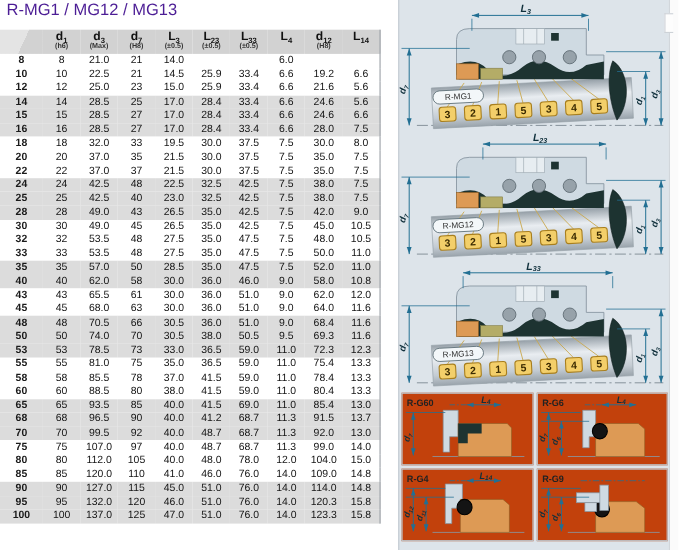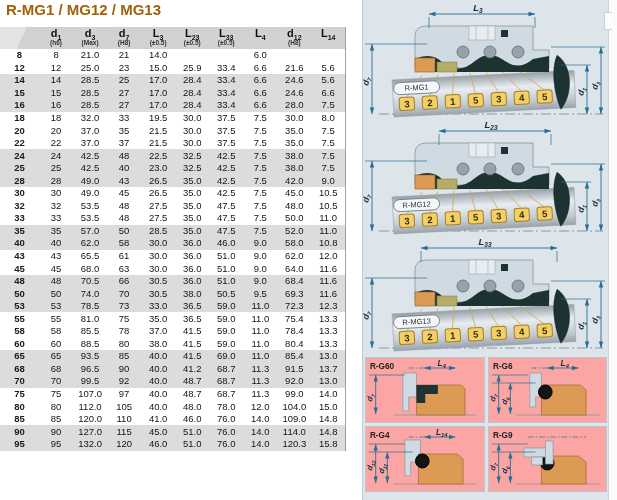--- a/index.html
+++ b/index.html
@@ -1,37 +1,37 @@
 <!DOCTYPE html>
 <html><head>
 <meta charset="utf-8">
 <style>
   html,body{margin:0;padding:0;background:#fff;}
   #app{position:relative;width:617px;height:500px;overflow:hidden;background:#fff;
        font-family:"Liberation Sans",sans-serif;color:#111;}
-  #page-title{position:absolute;left:6px;top:1px;font-size:15px;font-weight:bold;color:#a16207;}
+  #page-title{position:absolute;left:6px;top:1px;font-size:15px;font-weight:normal;color:#4c1d95;}
   
   #dim-table{position:absolute;left:0;top:27px;width:346px;border-collapse:collapse;table-layout:fixed;
              border-right:1px solid #9aa0a6;}
   #dim-table th{background:#d2d2d2;height:21px;padding:0;vertical-align:top;font-weight:bold;
                 font-size:11px;line-height:11px;padding-top:1px;}
   #dim-table th:first-child{background:linear-gradient(115deg,#e4e4e4 0 54%,#d2d2d2 54%);}
   #dim-table th .note{display:block;font-weight:bold;font-size:6.5px;line-height:7px;color:#333;}
   #dim-table td{height:12.55px;padding:0;text-align:center;font-size:9.5px;line-height:12px;color:#141414;}
   #dim-table td:first-child{font-weight:bold;color:#1a1a1a;}
   #dim-table tr.g td{background:#dcdcdc;}
   sub{font-size:7px;line-height:0;}
   
   #panel{position:absolute;left:362px;top:0;width:246px;height:500px;background:#dde4ea;
          border-left:1px solid #c3cad1;}
   #bigs{position:absolute;left:0;top:2px;width:246px;}
   #bigs svg{display:block;}
   #smalls{position:absolute;left:2px;top:357px;width:242px;display:grid;
           grid-template-columns:1fr 1fr;grid-template-rows:66px 66px;gap:3px;}
-  .sbox{background:#fca5a5;border:1px solid #bdc6cd;overflow:hidden;}
+  .sbox{background:#c2410c;border:1px solid #bdc6cd;overflow:hidden;}
   .sbox svg{display:block;width:100%;height:100%;}
   svg text{font-family:"Liberation Sans",sans-serif;}
   
   #edge-strip{position:absolute;right:0;top:0;width:8px;height:500px;background:#fbfbfb;
               border-left:1px solid #cdd2d7;}
   #edge-notch{position:absolute;right:5px;top:12px;width:7px;height:16px;background:#fdfdfd;
               border:1px solid #cdd2d7;border-right:none;}
   #gap-strip{position:absolute;left:347px;top:0;width:15px;height:500px;background:#fff;}
 </style>
 </head>
@@ -62,20 +62,32 @@
           <td>21.0</td>
           <td>21</td>
           <td>14.0</td>
           <td></td>
           <td></td>
           <td>6.0</td>
           <td></td>
           <td></td>
         </tr>
         <tr class="">
+          <td>10</td>
+          <td>10</td>
+          <td>22.5</td>
+          <td>21</td>
+          <td>14.5</td>
+          <td>25.9</td>
+          <td>33.4</td>
+          <td>6.6</td>
+          <td>19.2</td>
+          <td>6.6</td>
+        </tr>
+        <tr class="">
           <td>12</td>
           <td>12</td>
           <td>25.0</td>
           <td>23</td>
           <td>15.0</td>
           <td>25.9</td>
           <td>33.4</td>
           <td>6.6</td>
           <td>21.6</td>
           <td>5.6</td>
@@ -431,20 +443,32 @@
         <tr class="g">
           <td>95</td>
           <td>95</td>
           <td>132.0</td>
           <td>120</td>
           <td>46.0</td>
           <td>51.0</td>
           <td>76.0</td>
           <td>14.0</td>
           <td>120.3</td>
+          <td>15.8</td>
+        </tr>
+        <tr class="g">
+          <td>100</td>
+          <td>100</td>
+          <td>137.0</td>
+          <td>125</td>
+          <td>47.0</td>
+          <td>51.0</td>
+          <td>76.0</td>
+          <td>14.0</td>
+          <td>123.3</td>
           <td>15.8</td>
         </tr>
       </tbody>
   </table>
 
   <div id="gap-strip"></div>
 
   <div id="panel">
     <div id="bigs">
         <svg width="246" height="117" viewBox="0 0 246 117">

